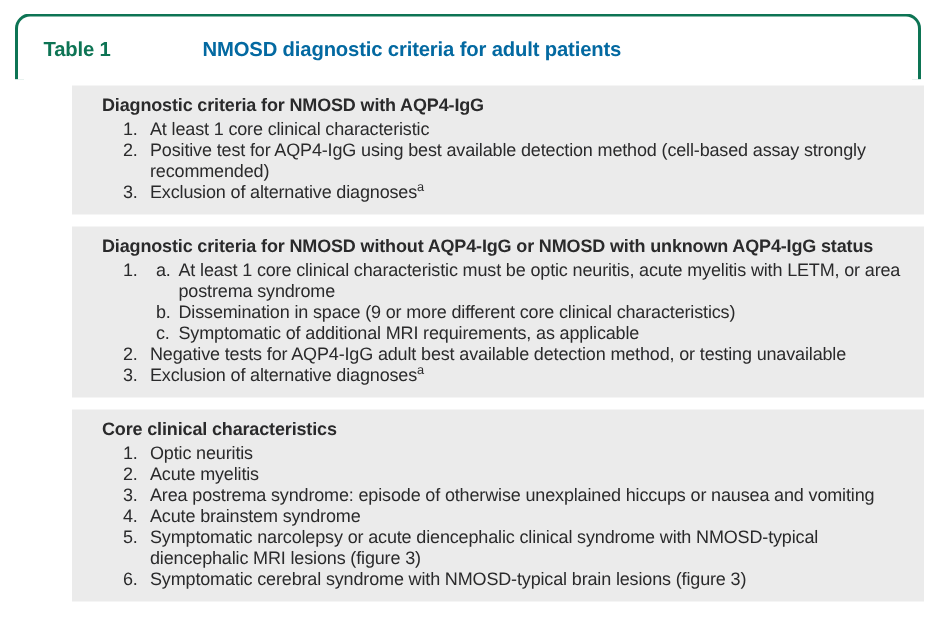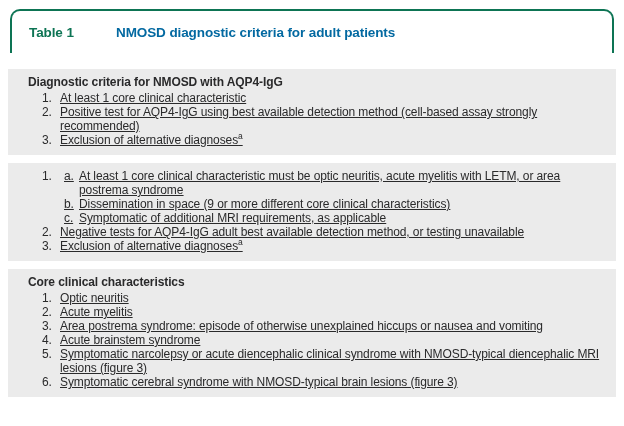--- a/index.html
+++ b/index.html
@@ -22,54 +22,55 @@
   }
   .title-box {
     margin: 9px 10px 0 10px;
     height: 44px;
     border: 2px solid var(--green);
     border-bottom: none;
     border-radius: 10px 10px 0 0;
     display: flex;
     align-items: center;
     padding-left: 17px;
+    gap: 19px;
   }
   .table-label {
     color: var(--green);
     font-weight: bold;
     font-size: 13.5px;
     letter-spacing: -0.1px;
     width: 87px;
     flex: none;
   }
   .table-title {
     font-weight: bold;
     font-size: 13.5px;
     letter-spacing: -0.1px;
     color: #0369a1;
   }
-  .bands { margin-top: 16px; }
+  .bands { margin-top: 4px; padding-left: 40px; }
   .band {
     margin: 0 8px 8px 8px;
     background: var(--band_bg);
     padding: 6px 12px 8px 20px;
     font-size: 12px;
     line-height: 14px;
     letter-spacing: -0.1px;
   }
   .band:last-child { margin-bottom: 0; }
   .band-heading {
     margin: 0 0 2px 0;
     font-size: 12px;
     font-weight: bold;
     line-height: 14px;
   }
   .item { display: flex; padding-left: 14px; }
   .num { width: 18px; flex: none; }
-  .txt { flex: 1; text-decoration: underline; }
+  .txt { flex: 1; }
   .subitem { display: flex; padding-left: 4px; }
   .subnum { width: 15px; flex: none; }
   sup {
     font-size: 8.5px;
     line-height: 0;
     vertical-align: super;
   }
 </style>
 </head>
 <body>
@@ -93,20 +94,21 @@
         <span class="num">2.</span>
         <span class="txt">Positive test for AQP4-IgG using best available detection method (cell-based assay strongly recommended)</span>
       </div>
       <div class="item">
         <span class="num">3.</span>
         <span class="txt"><span>Exclusion of alternative diagnoses</span><sup>a</sup></span>
       </div>
     </section>
 
     <section class="band">
+      <h3 class="band-heading">Diagnostic criteria for NMOSD without AQP4-IgG or NMOSD with unknown AQP4-IgG status</h3>
       <div class="item">
         <span class="num">1.</span>
         <span class="txt">
           <div class="subitem">
             <span class="subnum">a.</span>
             <span class="txt">At least 1 core clinical characteristic must be optic neuritis, acute myelitis with LETM, or area postrema syndrome</span>
           </div>
           <div class="subitem">
             <span class="subnum">b.</span>
             <span class="txt">Dissemination in space (9 or more different core clinical characteristics)</span>

